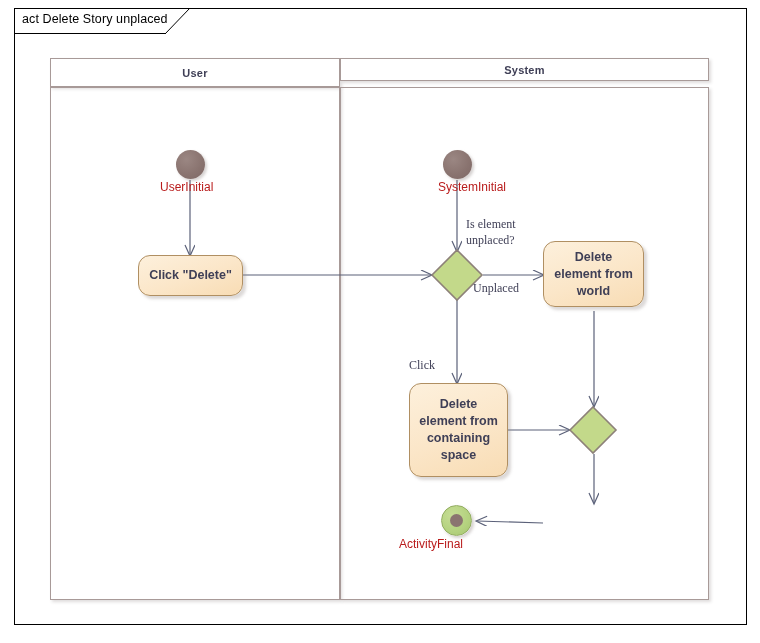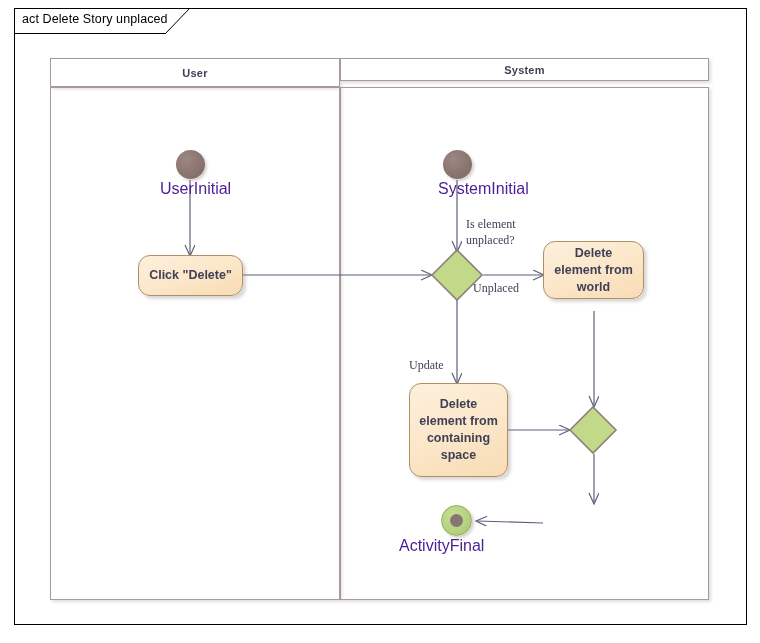--- a/index.html
+++ b/index.html
@@ -131,22 +131,22 @@
     border-radius: 50%;
     background: #8a7470;
   }
   
   .diamond {
     position: absolute;
   }
   
   .node-label {
     position: absolute;
-    font-size: 16px;
-    color: #4c1d95;
+    font-size: 12px;
+    color: #b91c1c;
     white-space: nowrap;
   }
   .edge-label {
     position: absolute;
     font-size: 12px;
     color: #3f3f56;
     white-space: nowrap;
     line-height: 16px;
     font-family: Liberation Serif, serif;
   }
@@ -219,23 +219,23 @@
 
   <svg class="diamond" style="left:429px; top:247px; width:58px; height:58px;" viewBox="0 0 58 58">
     <polygon points="28,3 53,28 28,53 3,28" fill="#c3d98a" stroke="#8d8179" stroke-width="1.6"></polygon>
   </svg>
   <div class="edge-label" style="left:466px; top:216px;">
     <span>Is element<br>unplaced?</span>
   </div>
 
   <div class="edge-label" style="left:473px; top:280px;">Unplaced</div>
 
-  <div class="edge-label" style="left:409px; top:357px;">Update</div>
-
-  <div class="action" style="left:543px; top:241px; width:101px; height:58px;">Delete element from world</div>
+  <div class="edge-label" style="left:409px; top:357px;">Click</div>
+
+  <div class="action" style="left:543px; top:241px; width:101px; height:66px;">Delete element from world</div>
 
   <div class="action" style="left:409px; top:383px; width:99px; height:94px;">Delete element from containing space</div>
 
   <svg class="diamond" style="left:567px; top:404px; width:54px; height:54px;" viewBox="0 0 54 54">
     <polygon points="26,3 49,26 26,49 3,26" fill="#c3d98a" stroke="#8d8179" stroke-width="1.6"></polygon>
   </svg>
 
 
   <div class="final-node" style="left:441px; top:505px; width:31px; height:31px;">
     <div class="final-node-inner"></div>

